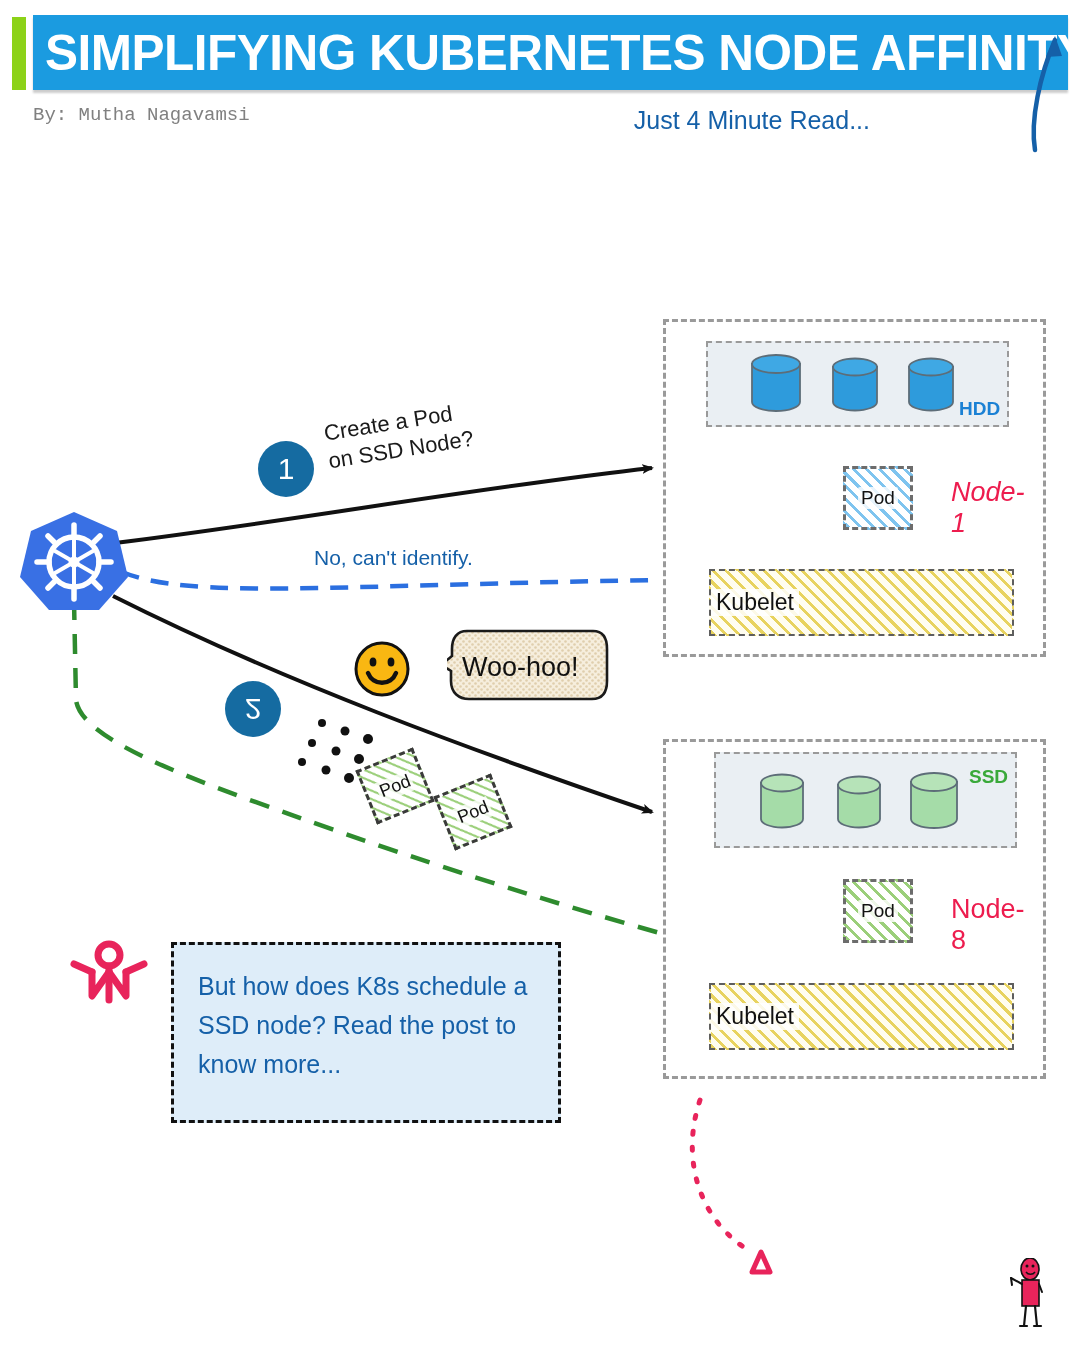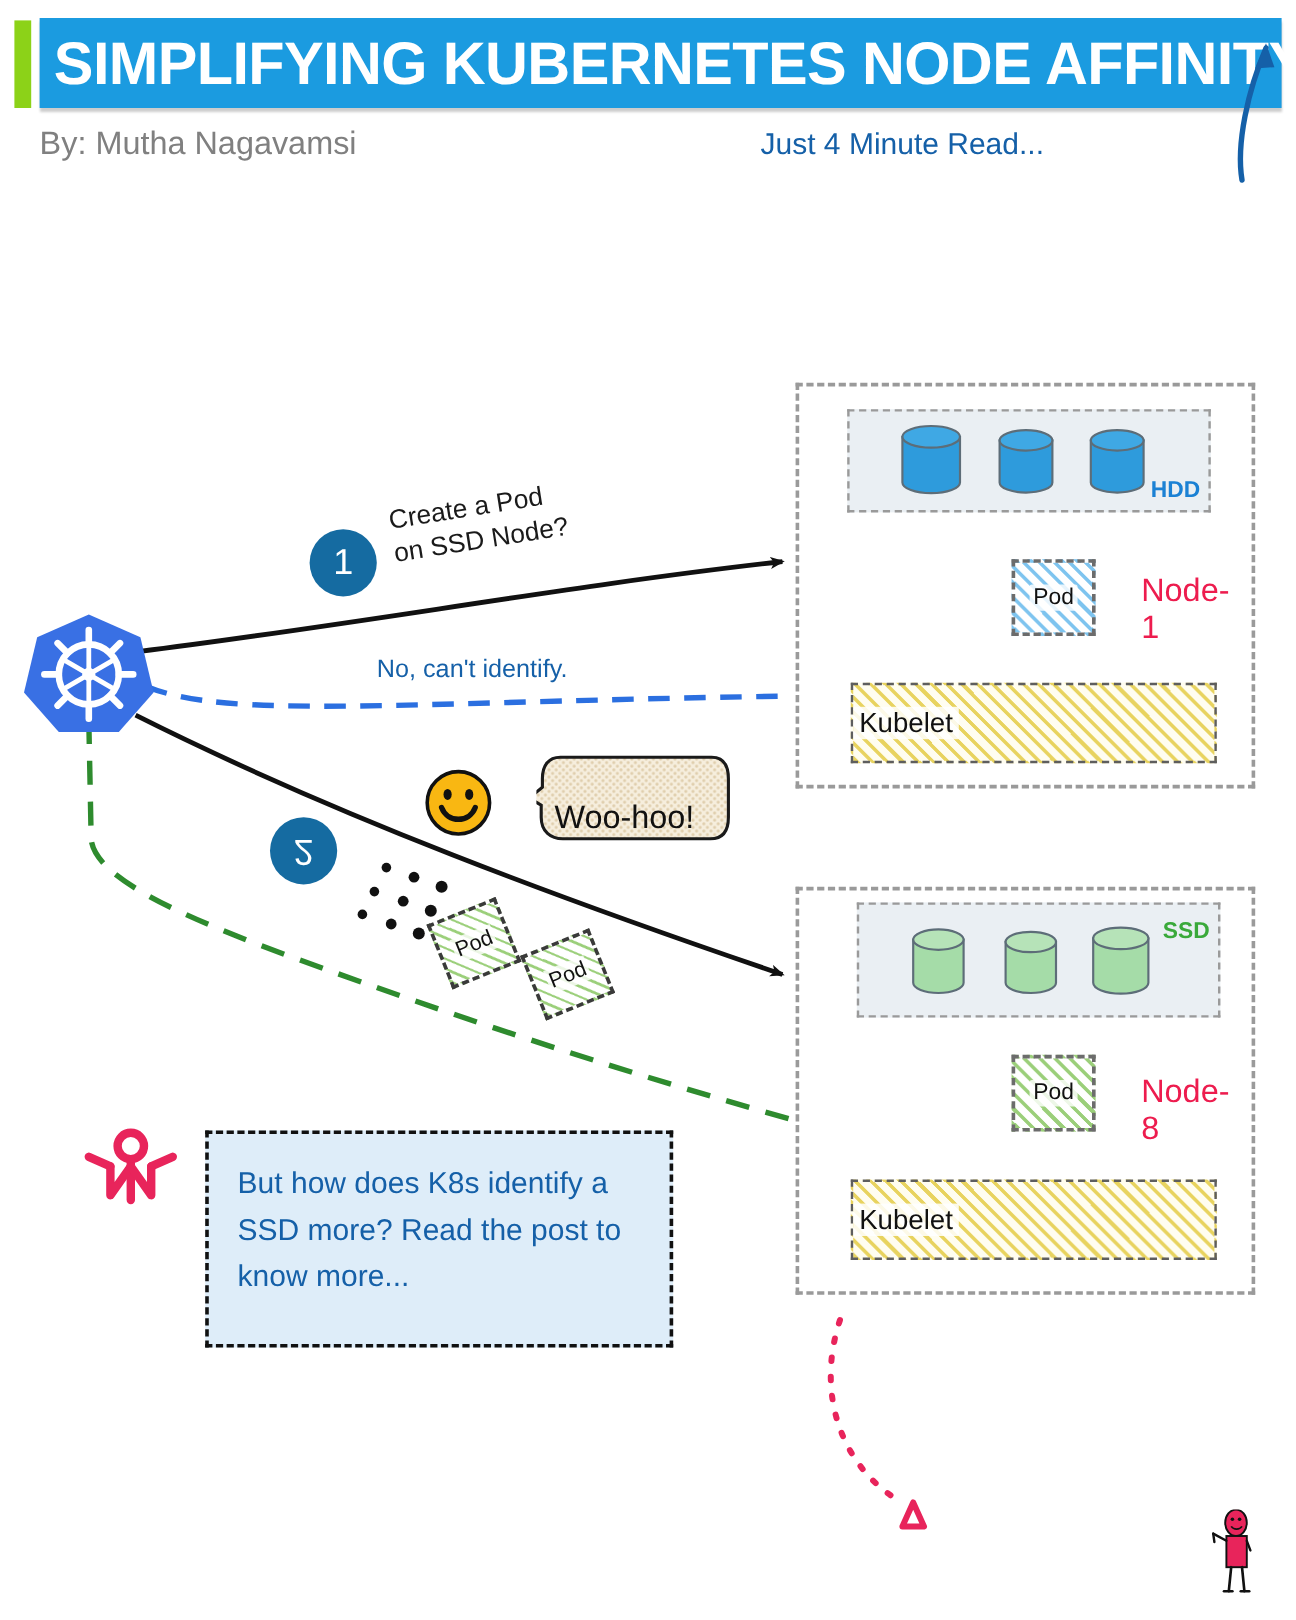--- a/index.html
+++ b/index.html
@@ -30,22 +30,22 @@
     font-size: 50px;
     letter-spacing: -0.5px;
     line-height: 1;
     padding-left: 12px;
     white-space: nowrap;
     transform: scaleX(0.99);
     transform-origin: left center;
   }
   .hdr-author {
     position: absolute; left: 33px; top: 104px;
-    font-size: 27px; color: #808080;
-    font-family: Liberation Sans, sans-serif;
+    font-size: 19px; color: #808080;
+    font-family: Liberation Mono, monospace;
   }
   .hdr-read {
     position: absolute; right: 38px; top: 106px;
     font-size: 25px; color: #1560A8; font-weight: 500;
     font-family: "Liberation Sans", sans-serif;
     white-space: nowrap;
   }
 
   
   .layer { position: absolute; left: 0; top: 0; width: 1080px; height: 1350px; }
@@ -95,21 +95,21 @@
         #9bcf7a 0 3px, #ffffff 3px 9px);
   }
   .pod-sq span {
     background: rgba(255,255,255,0.82); padding: 0 3px; border-radius: 2px;
   }
 
   .node-name {
     position: absolute; font-size: 27px; color: #ED1C4E;
     font-family: "Liberation Sans", sans-serif;
   }
-  #node1-name { left: 951px; top: 477px; }
+  #node1-name { left: 951px; top: 477px; font-style: italic; }
   #node2-name { left: 951px; top: 894px; }
 
   
   .kubelet {
     position: absolute; height: 67px;
     border: 2px dashed #5e5e5e;
     background-color: #fdfbe7;
     background-image: repeating-linear-gradient(45deg,
         #e8d35f 0 3px, #fffdf0 3px 9px);
     display: flex; align-items: center; justify-content: flex-start;
@@ -146,21 +146,21 @@
 
   
   #smiley { position: absolute; left: 353px; top: 640px; width: 58px; height: 58px; }
 
   
   #bubble {
     position: absolute; left: 447px; top: 625px; width: 163px; height: 78px;
   }
   #bubble-text {
     position: absolute; left: 462px; top: 652px;
-    font-size: 27px; color: #111; font-family: "Liberation Sans", sans-serif; margin-top: 14px;
+    font-size: 27px; color: #111; font-family: "Liberation Sans", sans-serif;
   }
 
   
   .pod-move {
     position: absolute; width: 62px; height: 58px;
     border: 3px dashed #3a3a3a;
     background-color: #f4faee;
     background-image: repeating-linear-gradient(45deg,
         #9bcf7a 0 2px, #ffffff 2px 8px);
     display: flex; align-items: center; justify-content: center;
@@ -365,21 +365,21 @@
       <circle cx="47" cy="17" r="11"></circle>
       <path d="M47,28 V62"></path>
       <path d="M47,34 L30,58 L30,34"></path>
       <path d="M47,34 L64,58 L64,34"></path>
       <path d="M30,34 L12,26"></path>
       <path d="M64,34 L82,26"></path>
     </g>
   </svg>
 
   <div id="info-box">
-    <div id="info-text">But how does K8s identify a SSD more? Read the post to know more...</div>
+    <div id="info-text">But how does K8s schedule a SSD node? Read the post to know more...</div>
   </div>
 
   <svg class="layer nohit">
     <g>
       <path d="M700,1100 C680,1160 700,1220 748,1250" stroke="#E8245B" stroke-width="5" fill="none" stroke-dasharray="3 13" stroke-linecap="round"></path>
       <path d="M752,1272 L761,1252 L770,1272 Z" stroke="#E8245B" stroke-width="5" fill="none" stroke-linejoin="round"></path>
     </g>
   </svg>
 
 

